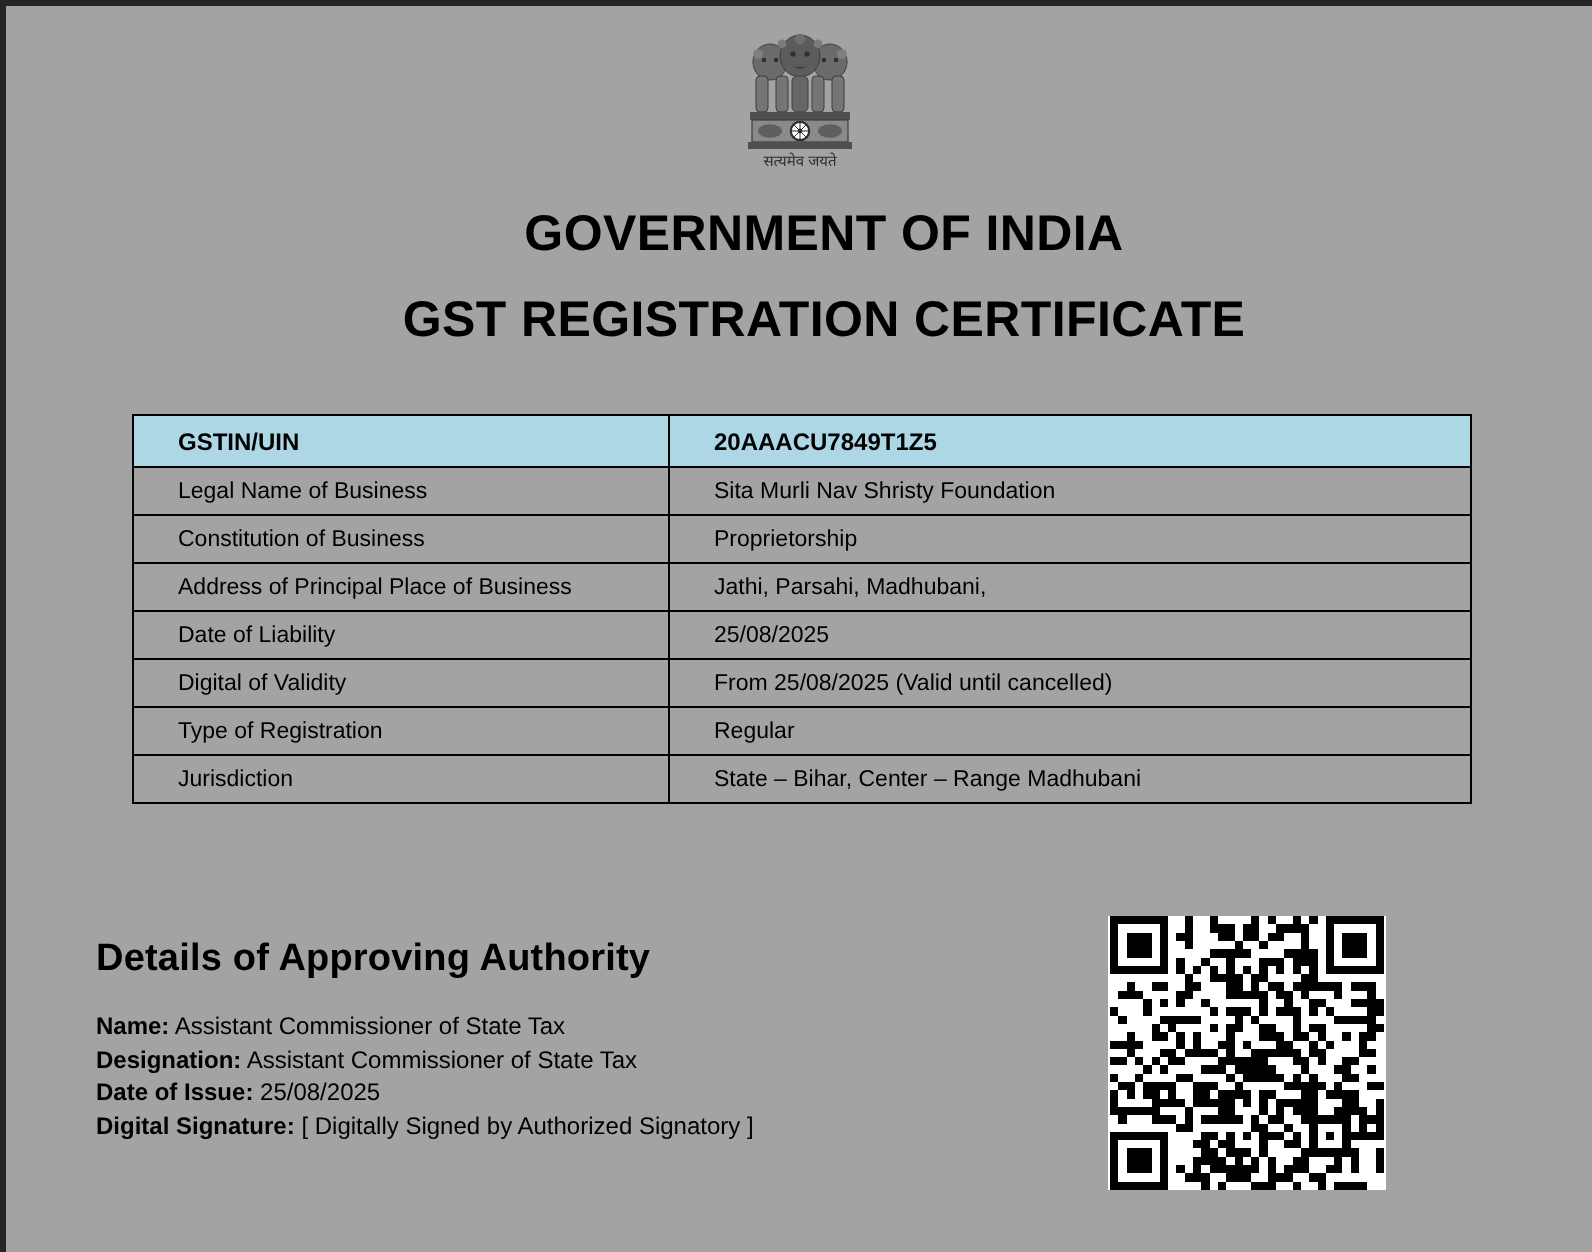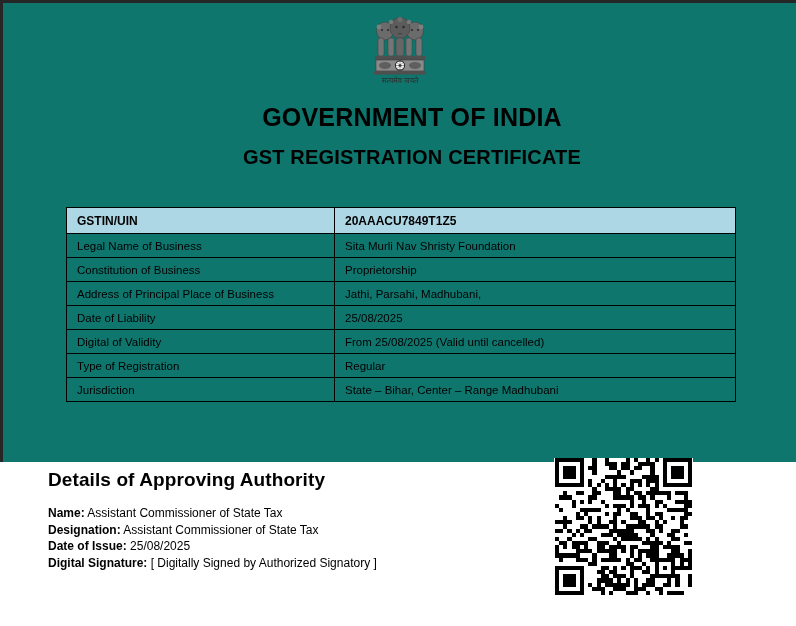--- a/index.html
+++ b/index.html
@@ -12,22 +12,22 @@
     height: 626px;
     position: relative;
     overflow: hidden;
     font-family: "Liberation Sans", sans-serif;
     color: #000000;
   }
   #page {
     position: absolute;
     left: 0; top: 0;
     width: 796px;
-    height: 462px;
-    background: #0f766e;
+    height: 626px;
+    background: #a3a3a3;
     border-top: 3px solid #262626;
     border-left: 3px solid #262626;
     box-sizing: border-box;
   }
 
   
   #emblem-wrap {
     position: absolute;
     left: 0; right: 0;
     top: 6px;
@@ -44,35 +44,35 @@
   .doc-heading {
     position: absolute;
     left: 0; right: 0;
     text-align: center;
     font-weight: bold;
     letter-spacing: 0.2px;
     color: #000;
     padding-left: 25px;
   }
   #title-gov { top: 100px; font-size: 25px; }
-  #title-cert { top: 143px; font-size: 20px; }
+  #title-cert { top: 143px; font-size: 25px; }
 
   
   #details-table {
     position: absolute;
     left: 63px;
     top: 204px;
     width: 669px;
     border-collapse: collapse;
     table-layout: fixed;
     font-size: 11.5px;
   }
   #details-table td {
     border: 1px solid #000000;
-    padding: 4px 9px 4px 10px;
+    padding: 4px 9px 4px 22px;
     height: 15px;
     vertical-align: middle;
     line-height: 14px;
     white-space: nowrap;
     overflow: hidden;
   }
   #details-table col.c1 { width: 268px; }
   #details-table col.c2 { width: 401px; }
   #details-table tr.header-row td {
     background: #aed7e5;

